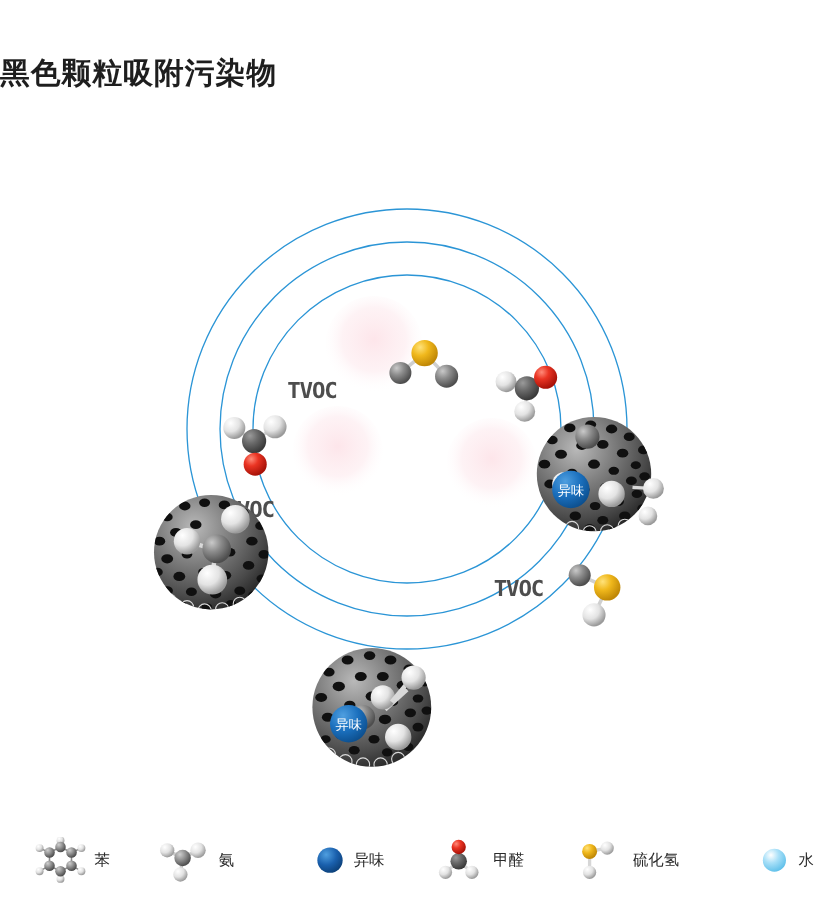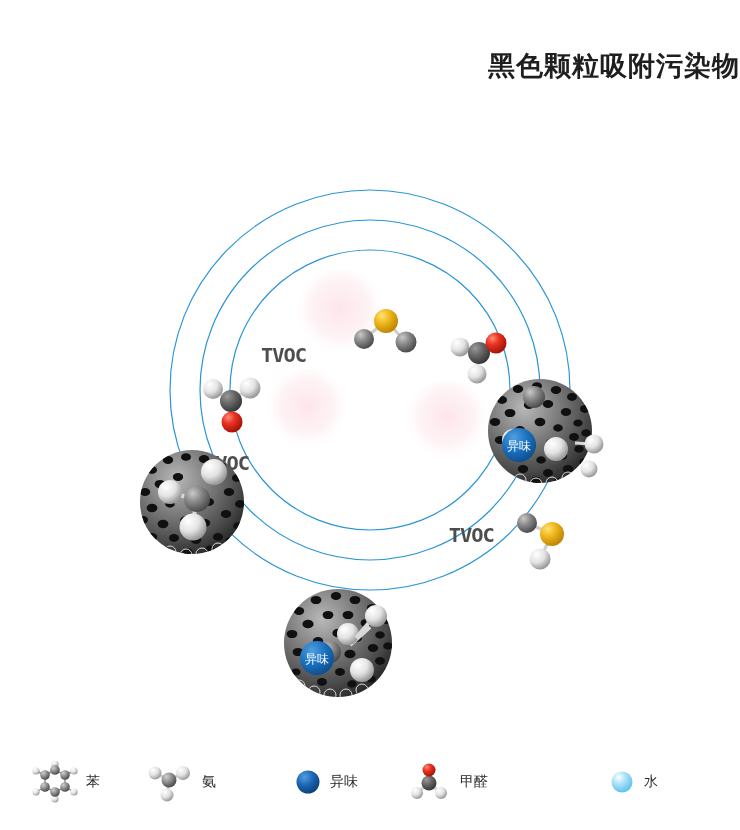--- a/index.html
+++ b/index.html
@@ -20,21 +20,21 @@
     height: 830px;
     background: #ffffff;
   }
 
   
   #title {
     position: absolute;
     top: 48px;
     left: 0;
     width: 740px;
-    text-align: right;
+    text-align: left;
     font-size: 27px;
     font-weight: 700;
     letter-spacing: 1px;
     color: #1e1e1e;
     font-family: "DejaVu Sans", "Liberation Sans", sans-serif;
   }
 
   
   #stage {
     position: absolute;
@@ -475,20 +475,41 @@
           <circle cx="33" cy="32" r="6" fill="url(#lgWhite)"></circle>
           <circle cx="21" cy="22" r="7.5" fill="url(#lgDark)"></circle>
           <circle cx="21" cy="9" r="6.5" fill="url(#lgRed)"></circle>
         </svg>
       </div>
       <div class="legend-label">甲醛</div>
     </div>
 
     <div class="gap-lg"></div>
 
+    <div class="legend-item">
+      <div class="legend-icon">
+        <svg width="44" height="42" viewBox="0 0 44 42">
+          <defs>
+            <radialGradient id="lgYellow" cx="33%" cy="28%" r="72%">
+              <stop offset="0%" stop-color="#ffe27a"></stop>
+                <stop offset="45%" stop-color="#f0b81c"></stop>
+                <stop offset="100%" stop-color="#c08806"></stop>
+            </radialGradient>
+          </defs>
+          <g stroke="#d6d6d6" stroke-width="3">
+            <line x1="14" y1="13" x2="30" y2="10"></line>
+            <line x1="14" y1="13" x2="14" y2="31"></line>
+          </g>
+          <circle cx="30" cy="10" r="6" fill="url(#lgWhite)"></circle>
+          <circle cx="14" cy="32" r="6" fill="url(#lgWhite)"></circle>
+          <circle cx="14" cy="13" r="6.8" fill="url(#lgYellow)"></circle>
+        </svg>
+      </div>
+      <div class="legend-label">硫化氢</div>
+    </div>
 
     <div class="gap-lg"></div>
 
 
     <div class="gap-md"></div>
 
     <div class="legend-item">
       <div class="legend-icon narrow">
         <svg width="32" height="32" viewBox="0 0 32 32">
           <defs>

